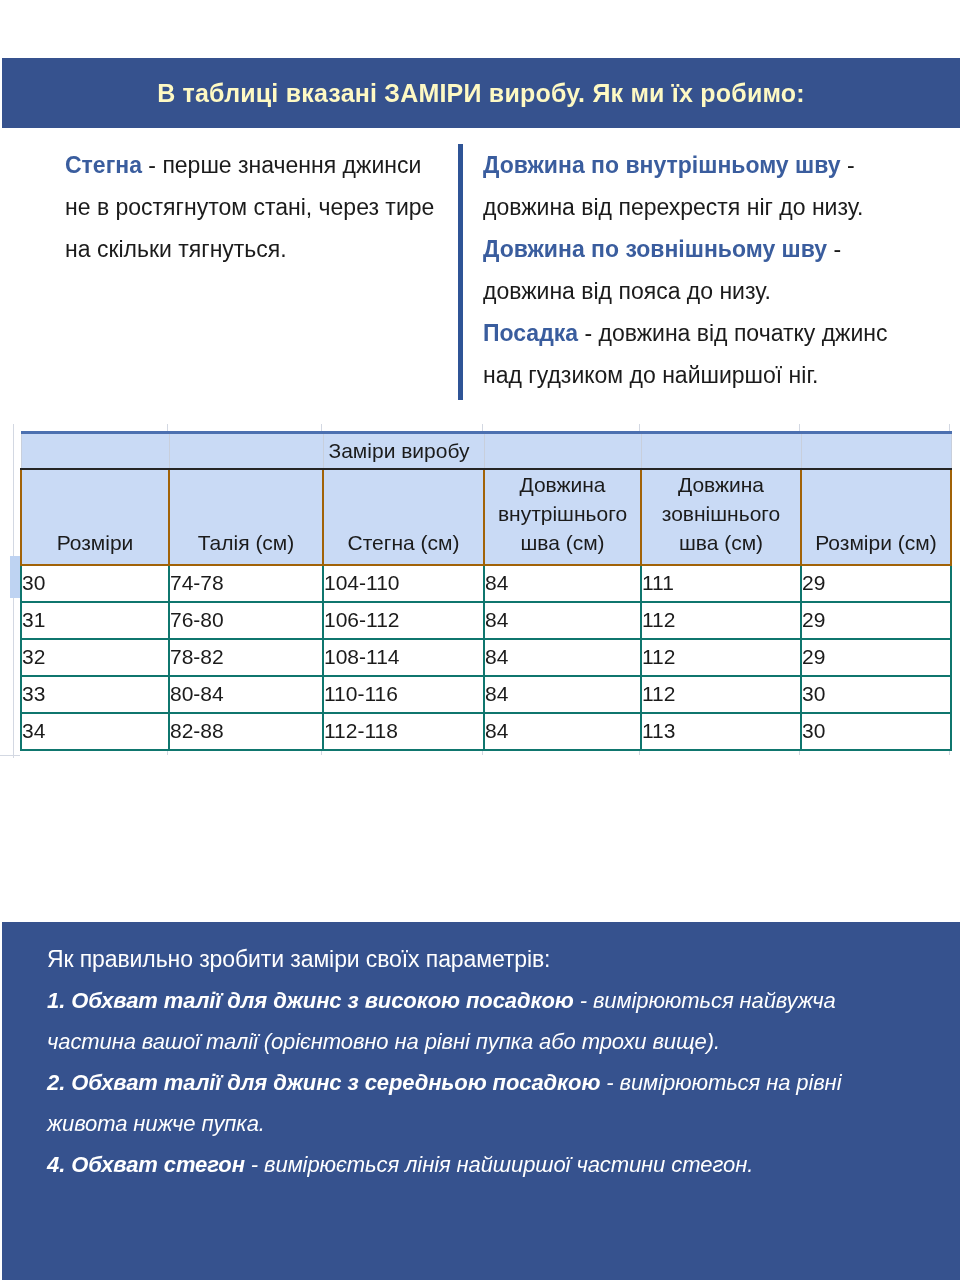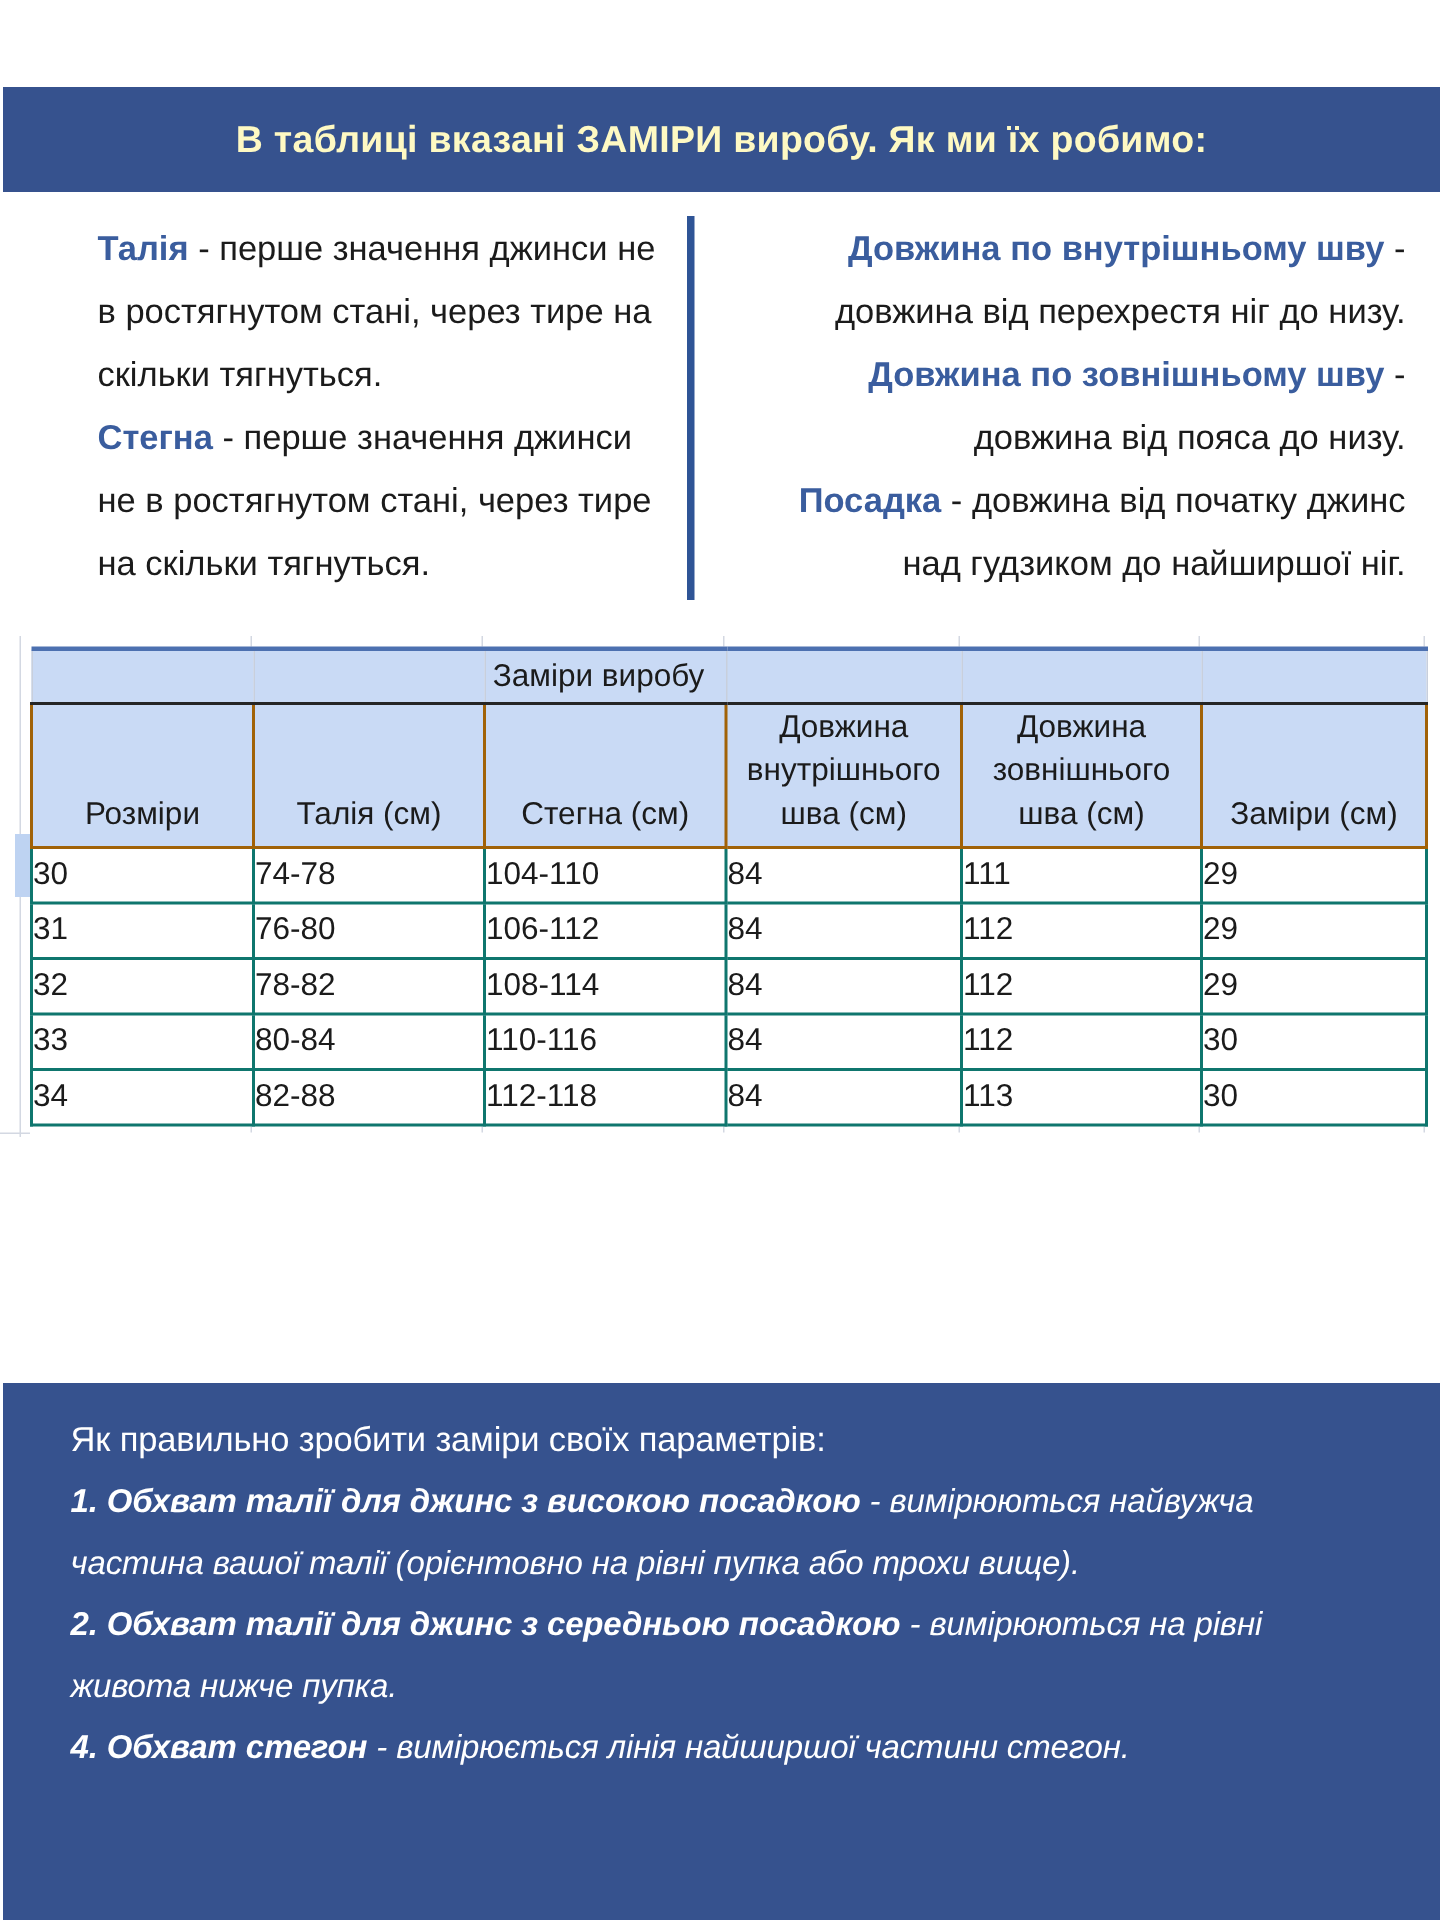--- a/index.html
+++ b/index.html
@@ -14,21 +14,21 @@
     position:absolute; left:2px; right:0; top:58px; height:70px;
     background:#36528E; color:#fef9c3;
     display:flex; align-items:center; justify-content:center;
     font-weight:bold; font-size:25px; letter-spacing:0.2px;
   }
 
   
   .defs { position:absolute; top:144px; left:65px; width:872px; display:flex; }
   .defs-left  { width:384px; flex:0 0 auto; }
   .defs-divider { width:5px; height:256px; background:#2F5496; margin-left:9px; flex:0 0 auto; }
-  .defs-right { margin-left:46px; width:428px; flex:0 0 auto;text-align:right; }
+  .defs-right { margin-left:20px; width:428px; flex:0 0 auto; }
   .def { font-size:23px; line-height:42px; }
   .term { color:#3A5D9E; font-weight:bold; }
 
   
   .table-area { position:absolute; top:424px; left:0; width:960px; height:345px; }
   .grid-artifact { position:absolute; background:#D3D8E2; }
   .row-highlight { position:absolute; left:10px; top:132px; width:10px; height:42px; background:#BED3F2; }
 
   table.sheet {
     position:absolute; top:7px; left:20px;
@@ -65,21 +65,20 @@
 </style>
 </head>
 <body>
 
 <header class="top-bar">
   <span>В таблиці вказані ЗАМІРИ виробу. Як ми їх робимо:</span>
 </header>
 
 <section class="defs">
   <div class="defs-left">
-    <p class="def"><span class="term">Талія</span><span> - перше значення джинси не в ростягнутом стані, через тире на скільки тягнуться.</span></p>
     <p class="def"><span class="term">Стегна</span><span> - перше значення джинси не в ростягнутом стані, через тире на скільки тягнуться.</span></p>
   </div>
   <div class="defs-divider"></div>
   <div class="defs-right">
     <p class="def"><span class="term">Довжина по внутрішньому шву</span><span> - довжина від перехрестя ніг до низу.</span></p>
     <p class="def"><span class="term">Довжина по зовнішньому шву</span><span> - довжина від пояса до низу.</span></p>
     <p class="def"><span class="term">Посадка</span><span> - довжина від початку джинс над гудзиком до найширшої ніг.</span></p>
   </div>
 </section>
 
@@ -122,21 +121,21 @@
       <tr>
         <th>Розміри</th>
         <th>Талія (см)</th>
         <th>Стегна (см)</th>
         <th>Довжина
 внутрішнього
 шва (см)</th>
         <th>Довжина
 зовнішнього
 шва (см)</th>
-        <th>Заміри (см)</th>
+        <th>Розміри (см)</th>
       </tr>
     </thead>
     <tbody>
       <tr>
         <td>30</td>
         <td>74-78</td>
         <td>104-110</td>
         <td>84</td>
         <td>111</td>
         <td>29</td>

